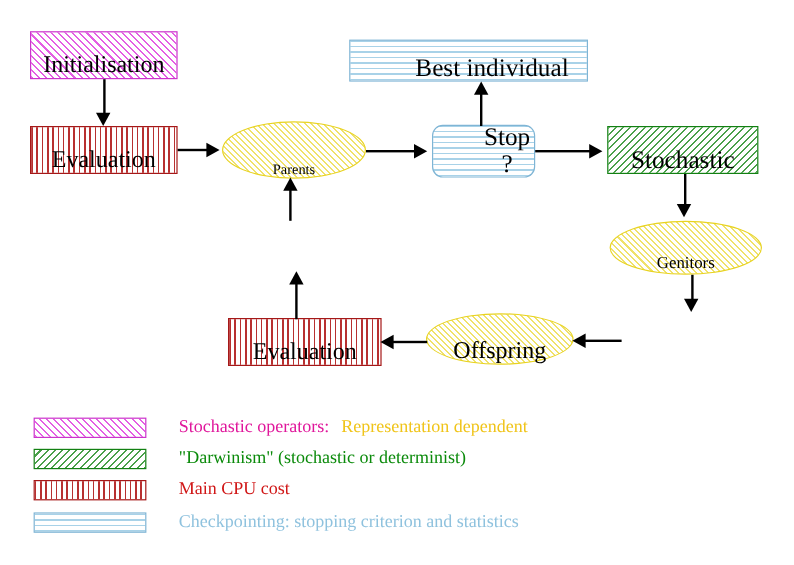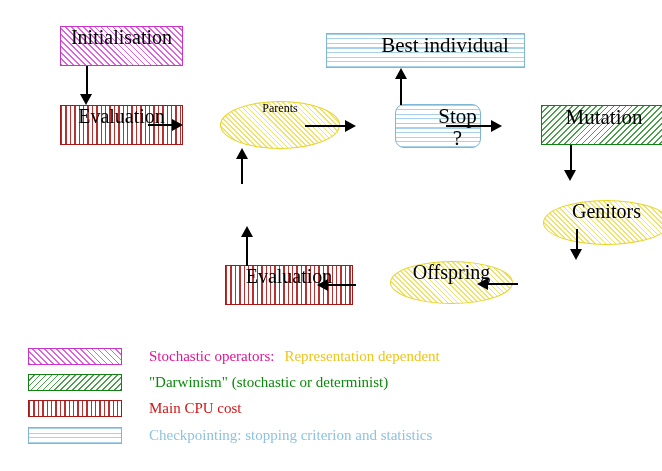--- a/index.html
+++ b/index.html
@@ -14,27 +14,26 @@
     background: #ffffff;
     font-family: "Liberation Serif", "DejaVu Serif", serif;
     overflow: hidden;
   }
 
   
   .node {
     position: absolute;
     box-sizing: border-box;
     display: flex;
-    align-items: flex-start;
+    align-items: flex-end;
     justify-content: center;
     text-align: center;
     color: #000000;
     line-height: 1.05;
     white-space: pre-line;
-    margin-left: 35px;
   }
 
   
   .fill-magenta {
     border: 1.5px solid #cc33cc;
     background-color: #ffffff;
     background-image: repeating-linear-gradient(
         45deg,
         #e45ee4 0px, #e45ee4 1.2px,
         rgba(255,255,255,0) 1.2px, rgba(255,255,255,0) 4.2px);
@@ -153,24 +152,24 @@
 
   <div class="node fill-blue" style="left:291px; top:33px; width:199px; height:35px; font-size:21px;">
     <span>Best individual</span>
   </div>
 
   <div class="node fill-blue rounded" style="left:360px; top:104px; width:86px; height:44px; font-size:21px;">
     <span>Stop ?</span>
   </div>
 
   <div class="node fill-green" style="left:506px; top:105px; width:126px; height:40px; font-size:21px;">
-    <span>Mutation</span>
-  </div>
-
-  <div class="node fill-yellow" style="left:508px; top:200px; width:127px; height:45px; font-size:20px;">
+    <span>Stochastic</span>
+  </div>
+
+  <div class="node fill-yellow" style="left:508px; top:184px; width:127px; height:45px; font-size:14px;">
     <span>Genitors</span>
   </div>
 
 
   <div class="node fill-yellow" style="left:355px; top:261px; width:123px; height:43px; font-size:20px;">
     <span>Offspring</span>
   </div>
 
   <div class="node fill-red" style="left:190px; top:265px; width:128px; height:40px; font-size:20px;">
     <span>Evaluation</span>

